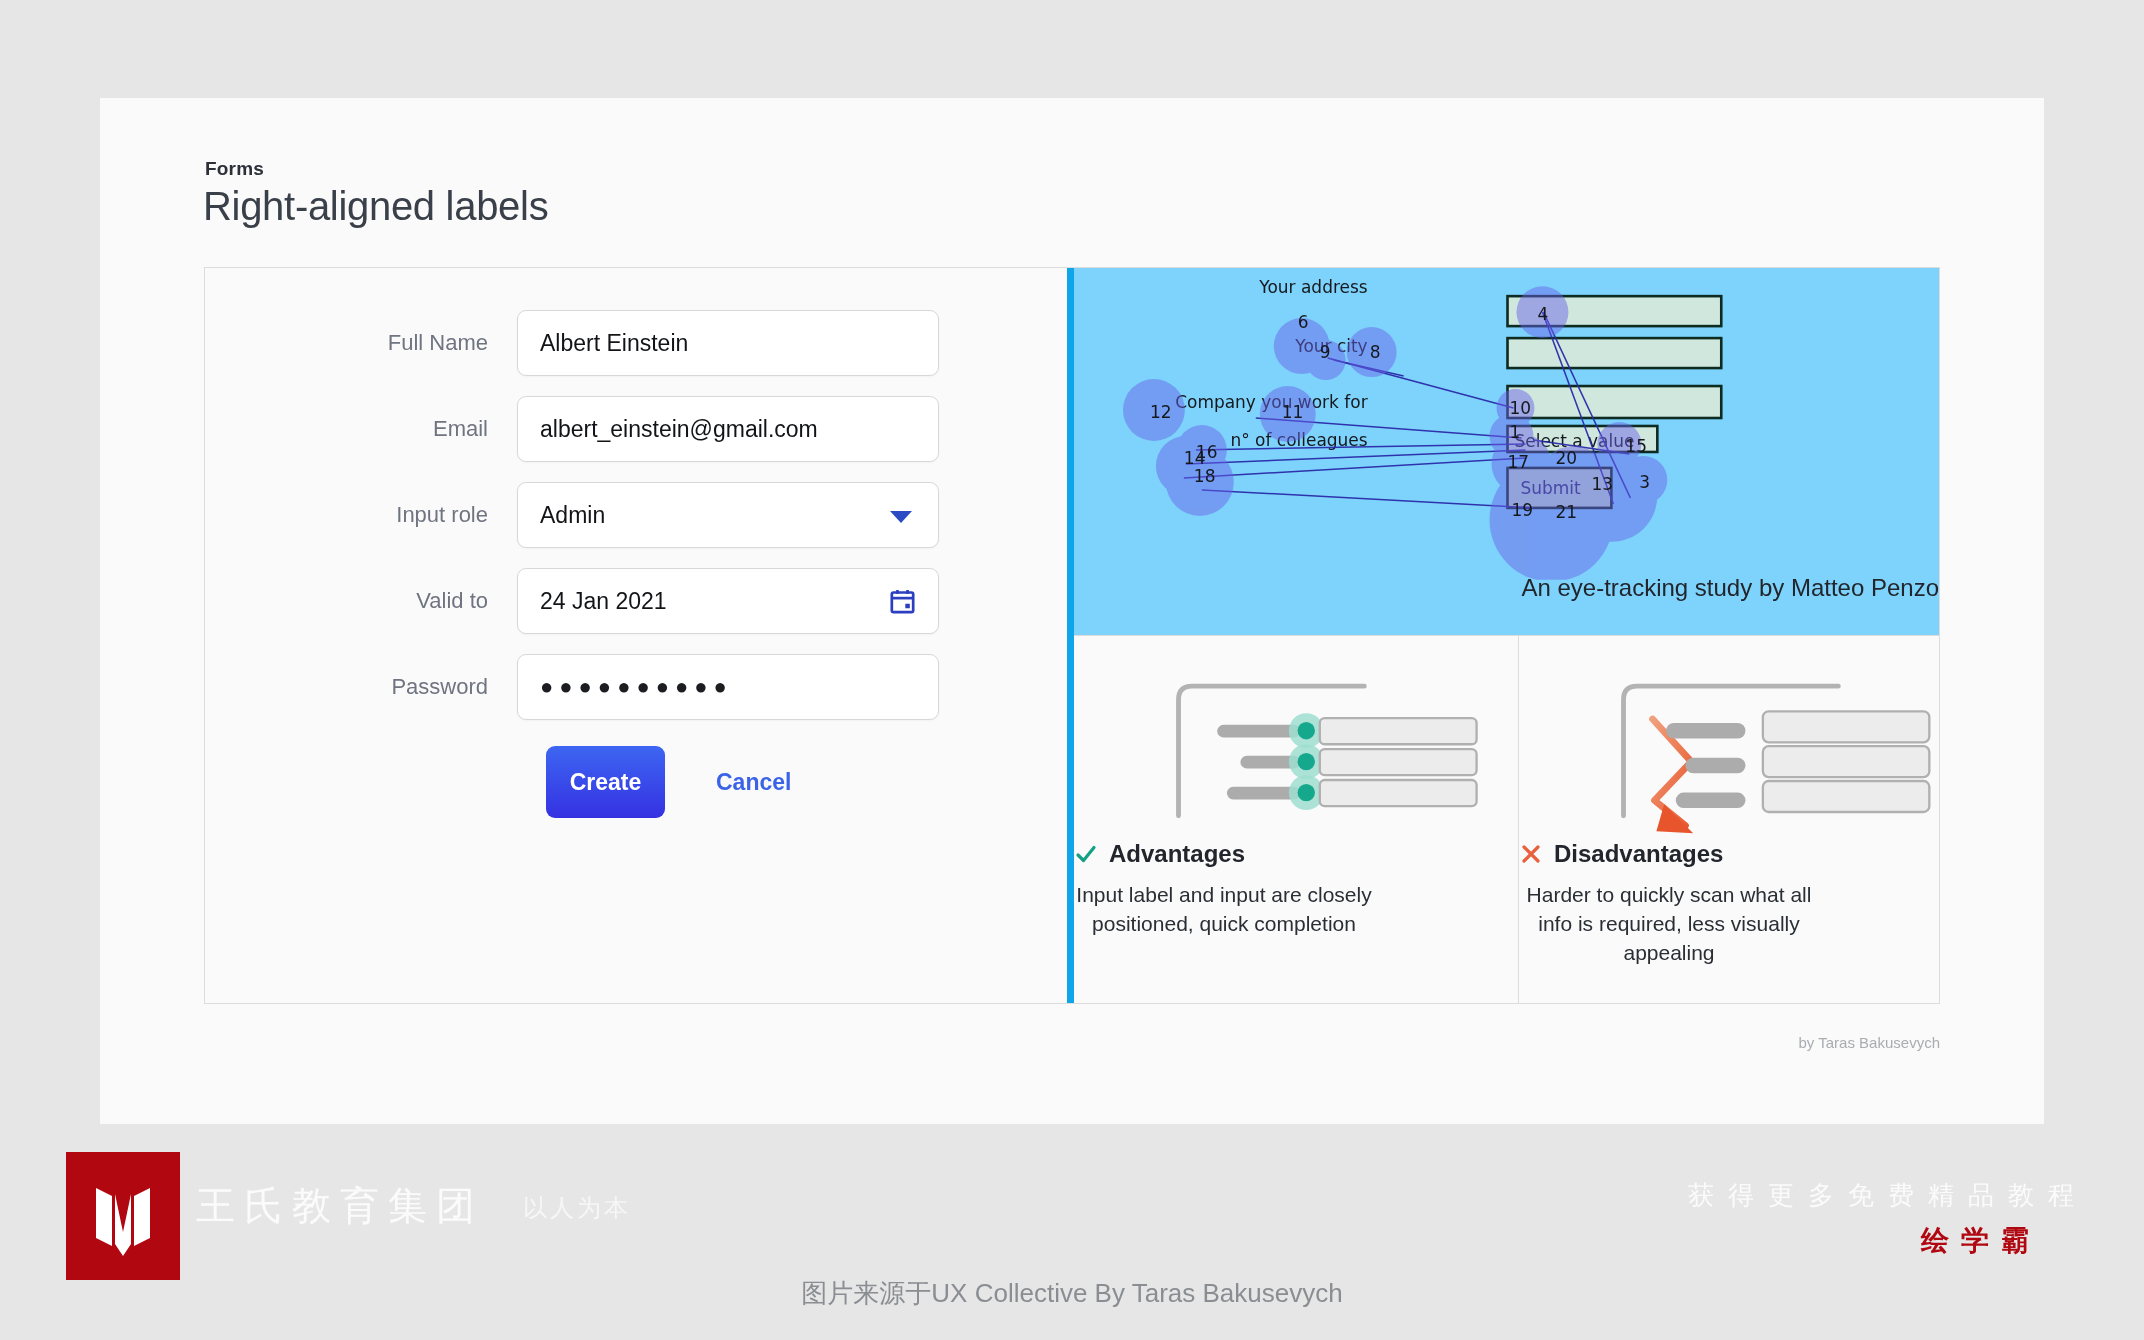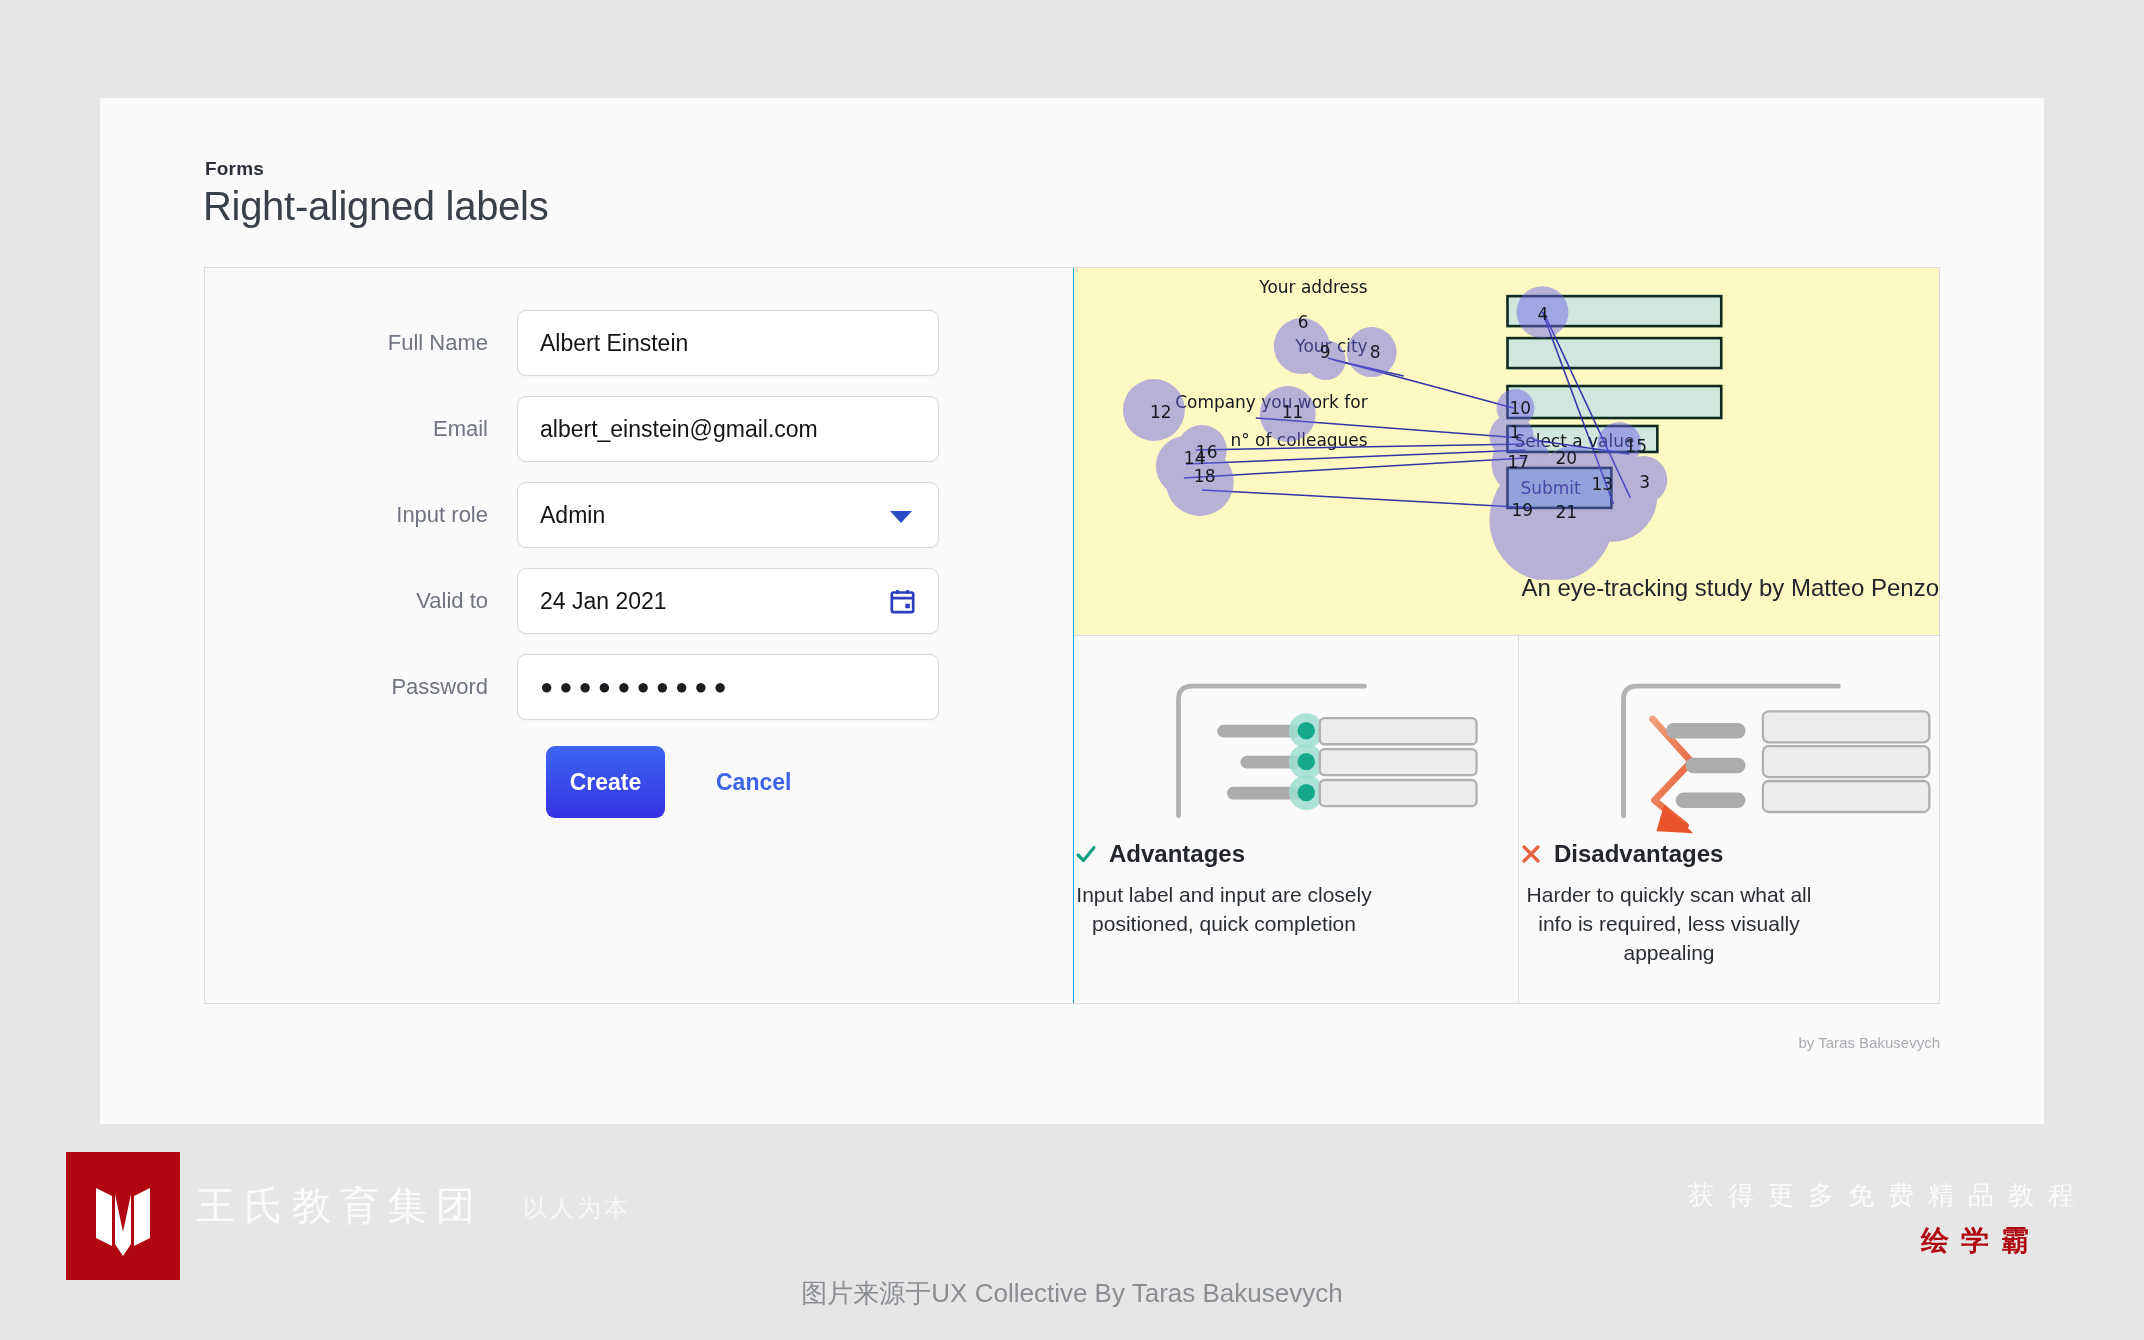--- a/index.html
+++ b/index.html
@@ -31,21 +31,21 @@
     letter-spacing: -.3px;
   }
 
   
   .frame {
     position: absolute; left: 104px; top: 169px;
     width: 1736px; height: 737px;
     border: 1px solid #dcdcdc;
     display: flex;
   }
-  .frame-left  { width: 869px; height: 100%; border-right: 1px solid #0ea5e9; position: relative; }
+  .frame-left  { width: 869px; height: 100%; border-right: 7px solid #0ea5e9; position: relative; }
   .frame-right { flex: 1; height: 100%; display: flex; flex-direction: column; }
 
   
   .form { position: absolute; left: 0; top: 42px; width: 100%; }
   .row {
     display: flex; align-items: center;
     margin-bottom: 20px;
   }
   .row-label {
     width: 312px; text-align: right; padding-right: 29px;
@@ -84,21 +84,21 @@
     display: flex; align-items: center; justify-content: center;
   }
   .btn-cancel {
     margin-left: 51px; background: none; border: none;
     color: #3b63e8; font-size: 23px; font-weight: bold;
     font-family: inherit; cursor: pointer;
   }
 
   
   .eye-panel {
-    height: 368px; background: #fef9c3;
+    height: 368px; background: #7dd3fc;
     border-bottom: 1px solid #dcdcdc;
     position: relative;
   }
   .eye-stage { position: absolute; left: 0; top: 0; width: 100%; height: 312px; }
   .eye-caption {
     position: absolute; left: 0; right: 0; top: 306px;
     text-align: right; font-size: 24px; color: #22262c;
   }
 
   

